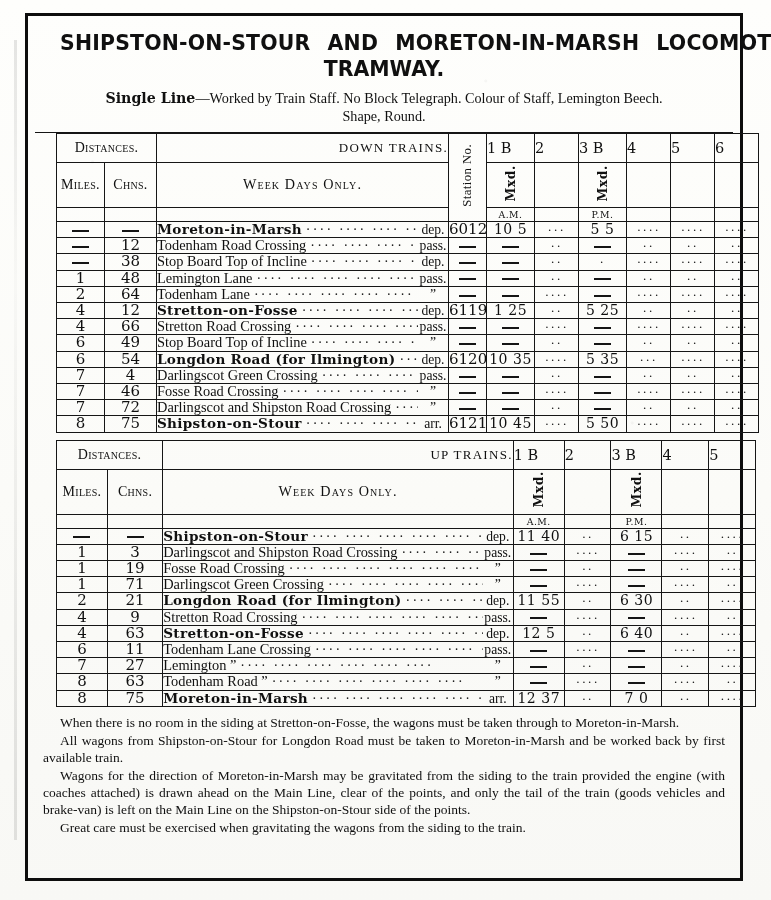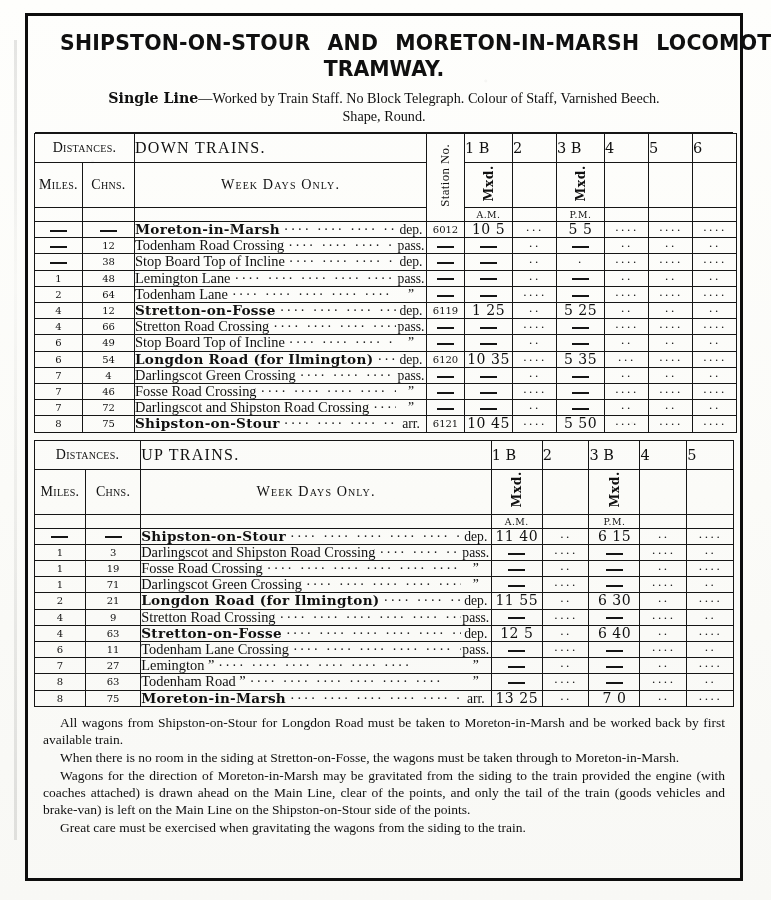--- a/index.html
+++ b/index.html
@@ -68,40 +68,41 @@
     font-size:14px;
     padding:4px 0 5px 0;
   }
 
   
   table.tt{
     width:100%;
     border-collapse:collapse;
     table-layout:fixed;
     font-size:13.6px;
+    margin-left:22px;
   }
   table.tt td, table.tt th{
     border:1.3px solid #161616;
     padding:0;
     vertical-align:middle;
     font-weight:normal;
   }
   .hd{
     text-align:center;
     font-variant:small-caps;
     font-size:14px;
     letter-spacing:.3px;
   }
   .hd-dist{height:28px;}
   .hd-sub{height:30px;}
   .big-label{
     font-variant:small-caps;
-    font-size:16px;
+    font-size:13px;
     letter-spacing:1.3px;
-    text-align:left;
+    text-align:right;
   }
   .wk-label{
     font-variant:small-caps;
     font-size:14.2px;
     letter-spacing:1.1px;
     text-align:center;
   }
   .vert{
     writing-mode:vertical-rl;
     transform:rotate(180deg);
@@ -132,21 +133,21 @@
     font-size:9.3px;
     font-variant:small-caps;
     letter-spacing:.5px;
     height:13px;
     font-family:"DejaVu Serif",serif;
     font-weight:bold;
   }
   .dist{
     text-align:center;
     font-family:"DejaVu Serif",serif;
-    font-size:10px;
+    font-size:15px;
     font-weight:bold;
     line-height:15.2px;
   }
   .stn-cell{
     padding-left:9px;
     padding-right:5px;
     line-height:15.2px;
     white-space:nowrap;
     overflow:hidden;
   }
@@ -219,21 +220,21 @@
 
 <div class="sheet">
   <div class="inner">
 
     <div class="title">
       <span class="w">SHIPSTON-ON-STOUR</span><span class="w">AND</span><span class="w">MORETON-IN-MARSH</span><span class="w">LOCOMOTIVE</span>
     </div>
     <div class="title-l2">TRAMWAY.</div>
 
     <div class="subline">
-      <b>Single Line</b><span>—Worked by Train Staff.   No Block Telegraph.   Colour of Staff, Varnished Beech.</span>
+      <b>Single Line</b><span>—Worked by Train Staff.   No Block Telegraph.   Colour of Staff, Lemington Beech.</span>
     </div>
     <div class="subline2">Shape, Round.</div>
 
     <div class="rule"></div>
 
     <table class="tt">
       <colgroup>
         <col style="width:48px">
           <col style="width:52px">
           <col style="width:292px">
@@ -728,30 +729,30 @@
           <tr>
             <td class="dist">8</td>
             <td class="dist">75</td>
             <td class="stn-cell">
               <div class="stn-row">
                 <span class="stn-name bold">Moreton-in-Marsh</span>
                 <span class="leader">····  ····  ····  ····  ····  ····</span>
                 <span class="act">arr.</span>
               </div>
             </td>
-            <td class="timecell">13 25</td>
+            <td class="timecell">12 37</td>
             <td class="dots">··</td>
             <td class="timecell">7  0</td>
             <td class="dots">··</td>
             <td class="dots">····</td>
           </tr>
         </tbody>
     </table>
 
     <div class="notes" id="notes">
+        <p>When there is no room in the siding at Stretton-on-Fosse, the wagons must be taken through to Moreton-in-Marsh.</p>
         <p>All wagons from Shipston-on-Stour for Longdon Road must be taken to Moreton-in-Marsh and be worked back by first available train.</p>
-        <p>When there is no room in the siding at Stretton-on-Fosse, the wagons must be taken through to Moreton-in-Marsh.</p>
         <p>Wagons for the direction of Moreton-in-Marsh may be gravitated from the siding to the train provided the engine (with coaches attached) is drawn ahead on the Main Line, clear of the points, and only the tail of the train (goods vehicles and brake-van) is left on the Main Line on the Shipston-on-Stour side of the points.</p>
         <p>Great care must be exercised when gravitating the wagons from the siding to the train.</p>
       </div>
 
   </div>
 </div>
 
 </body></html>

